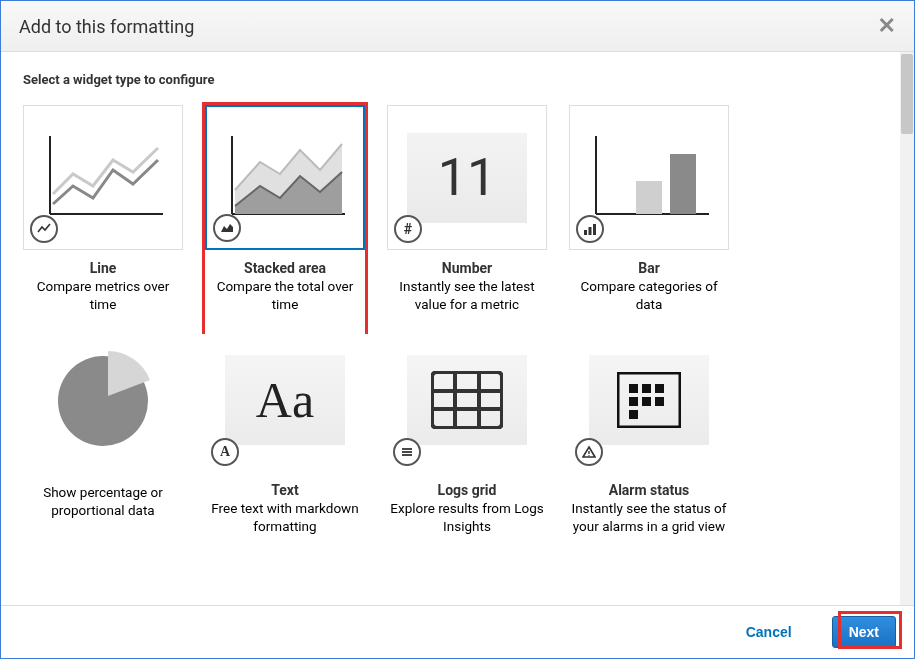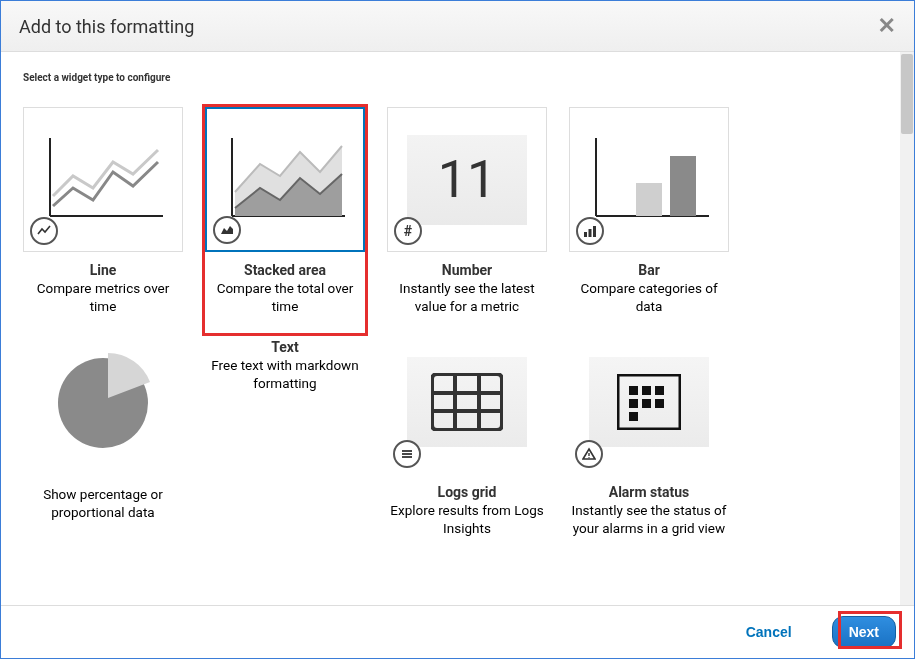--- a/index.html
+++ b/index.html
@@ -37,22 +37,22 @@
     line-height: 1;
   }
   .modal-body {
     flex: 1;
     overflow-y: auto;
     padding: 20px 22px 10px 22px;
     position: relative;
   }
   .section-title {
     font-weight: 700;
-    font-size: 10px;
-    margin-bottom: 24px;
+    font-size: 13px;
+    margin-bottom: 18px;
   }
   .grid {
     display: grid;
     grid-template-columns: repeat(4, 160px);
     column-gap: 22px;
     row-gap: 14px;
   }
   .tile-wrapper {
     display: flex;
     flex-direction: column;
@@ -160,21 +160,21 @@
     cursor: pointer;
     background: none;
     border: none;
   }
   .btn-next {
     background: linear-gradient(#2f8ee0,#1a72c4);
     color: #fff;
     font-weight: 700;
     font-size: 14px;
     border: 1px solid #155fa0;
-    border-radius: 11px;
+    border-radius: 3px;
     padding: 7px 16px;
     cursor: pointer;
   }
   
   .scroll-track {
     position: absolute;
     right: 0; top: 0;
     width: 14px; height: 100%;
     background: #f1f1f1;
   }
@@ -297,20 +297,26 @@
               <path d="M55 58 L55 13 A45 45 0 0 1 97 42 Z" fill="#d6d6d6" transform="translate(5,-5)"></path>
             </svg>
           </div>
         </div>
         <div class="tile-label">
           <div class="tile-desc">Show percentage or proportional data</div>
         </div>
       </div>
 
       <div class="tile-wrapper">
+        <div class="tile" style="border:none;">
+          <div class="preview-text">
+            <span>Aa</span>
+          </div>
+          <div class="badge-circle" style="font-family:Georgia,serif;font-weight:700;">A</div>
+        </div>
         <div class="tile-label">
           <div class="tile-name">Text</div>
           <div class="tile-desc">Free text with markdown formatting</div>
         </div>
       </div>
 
       <div class="tile-wrapper">
         <div class="tile" style="border:none;">
           <div class="preview-logs">
             <svg width="72" height="58" viewBox="0 0 72 58">

